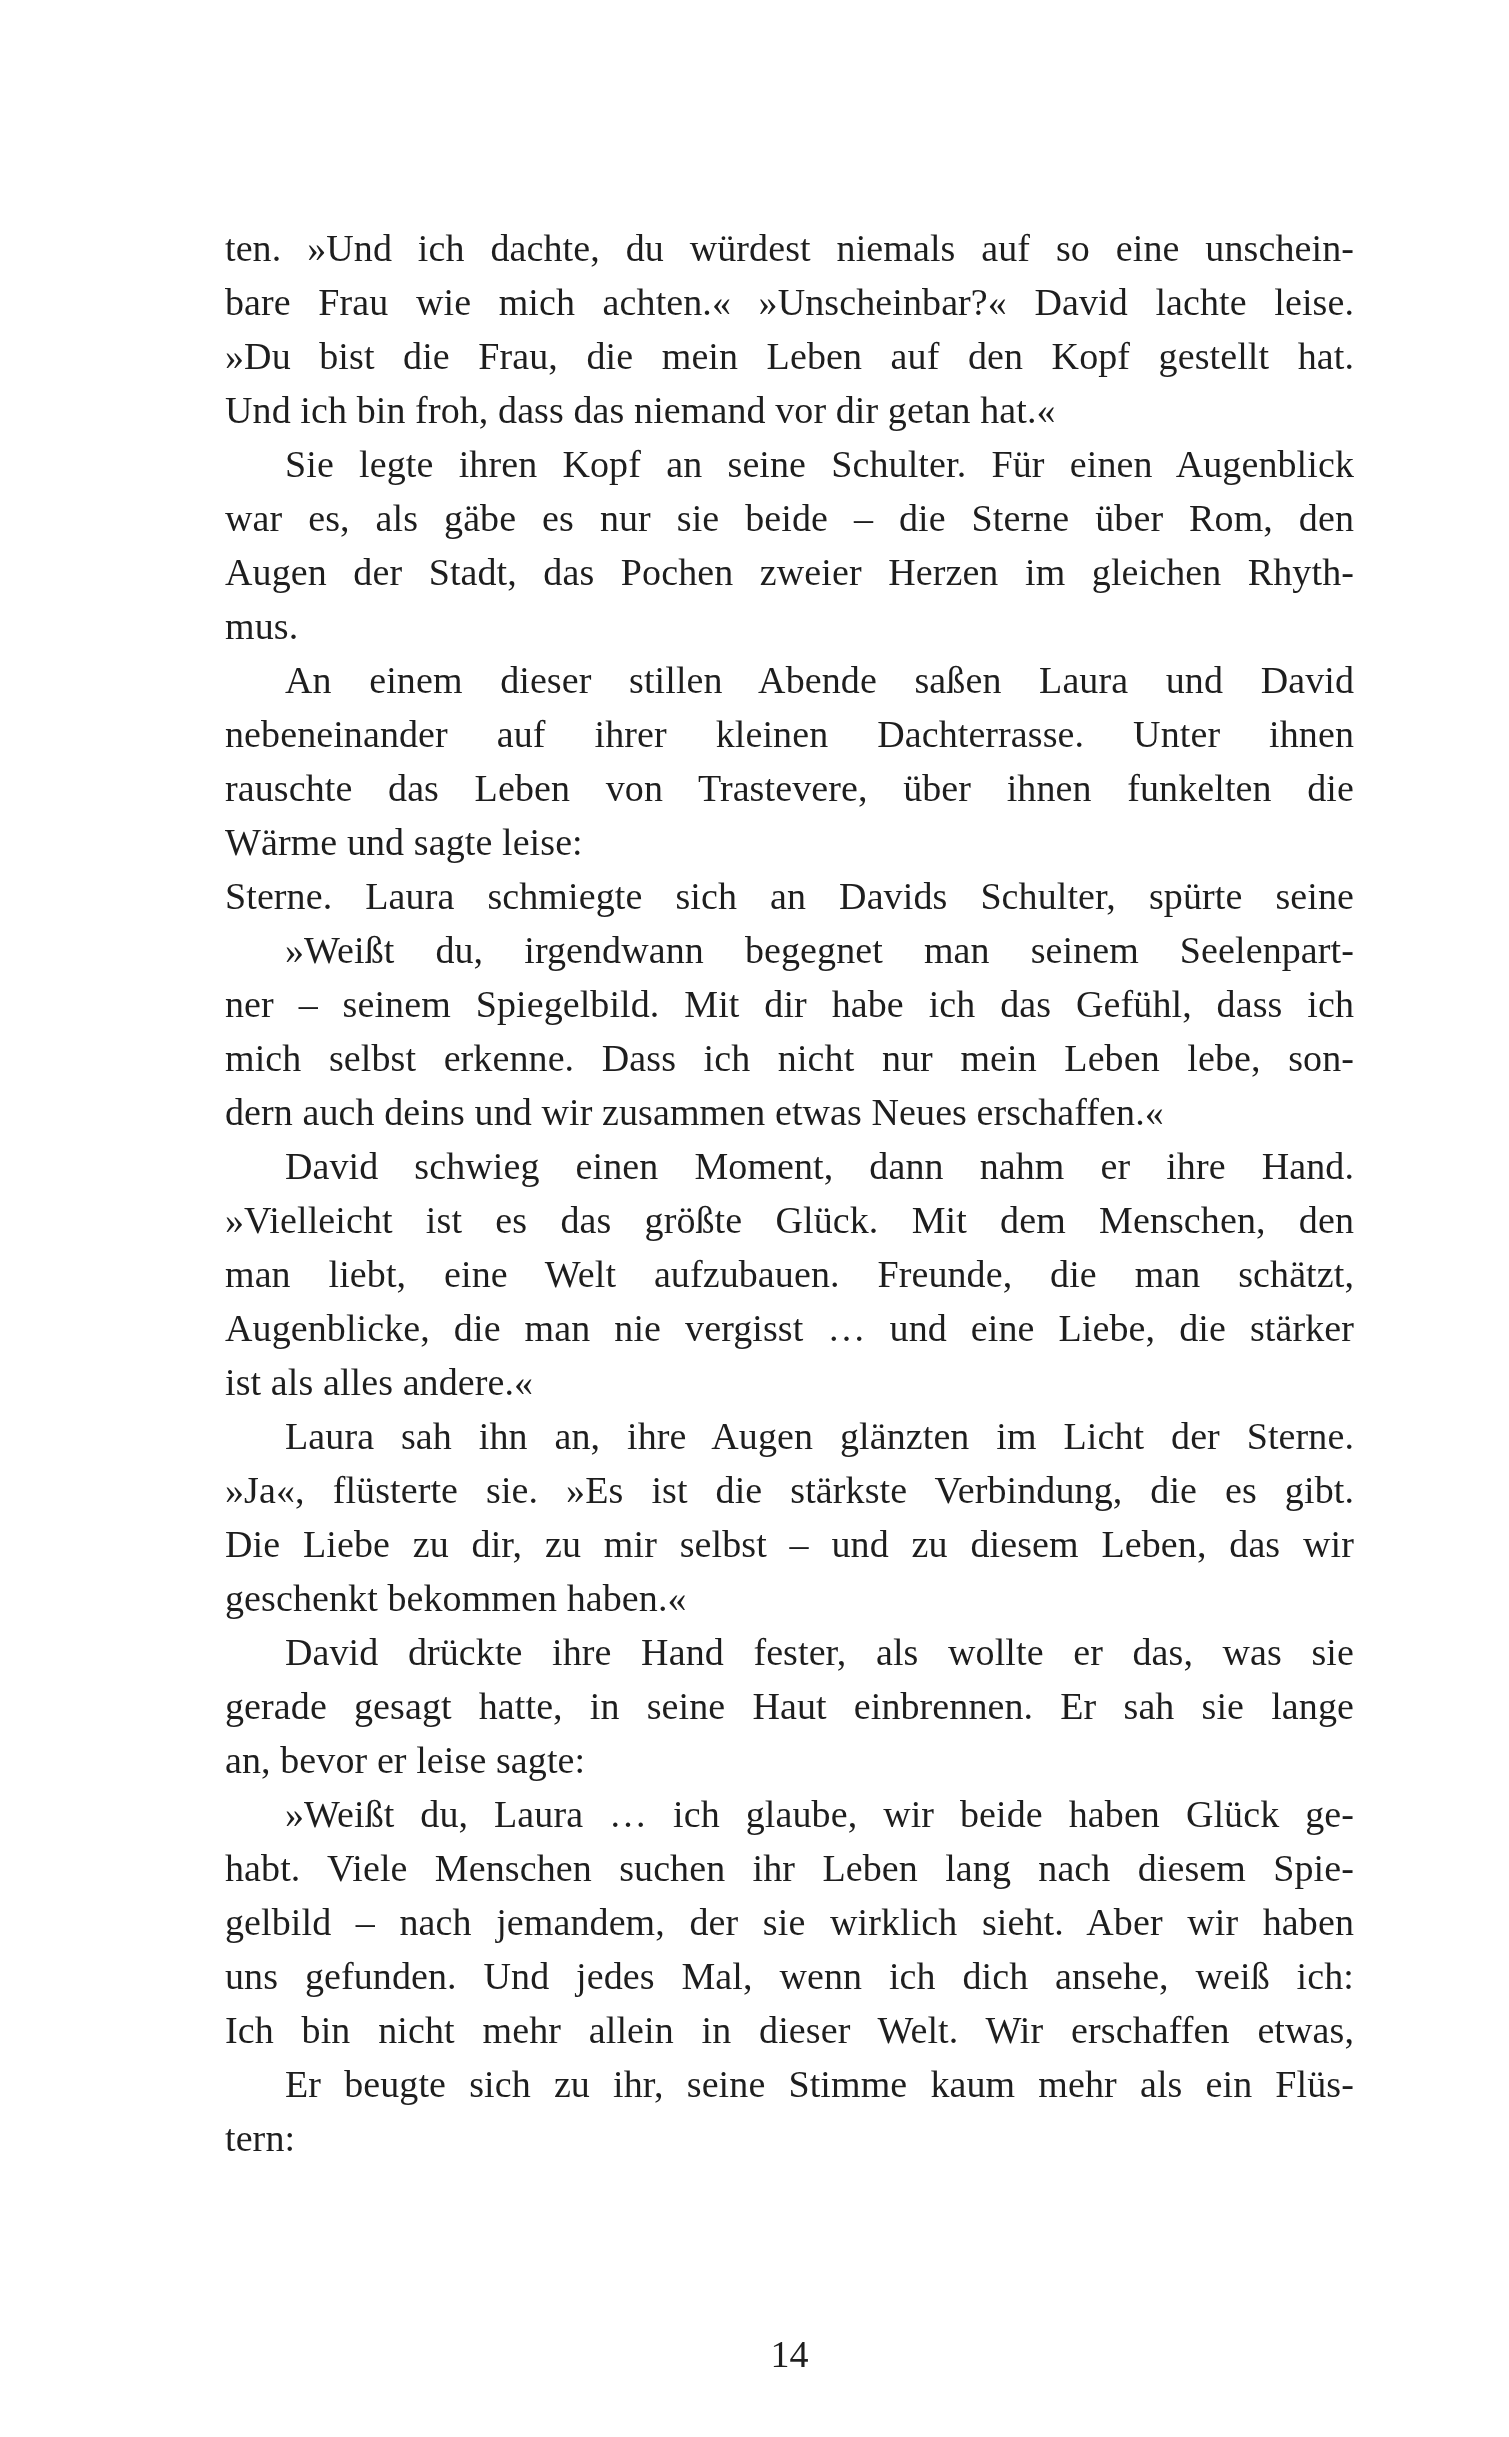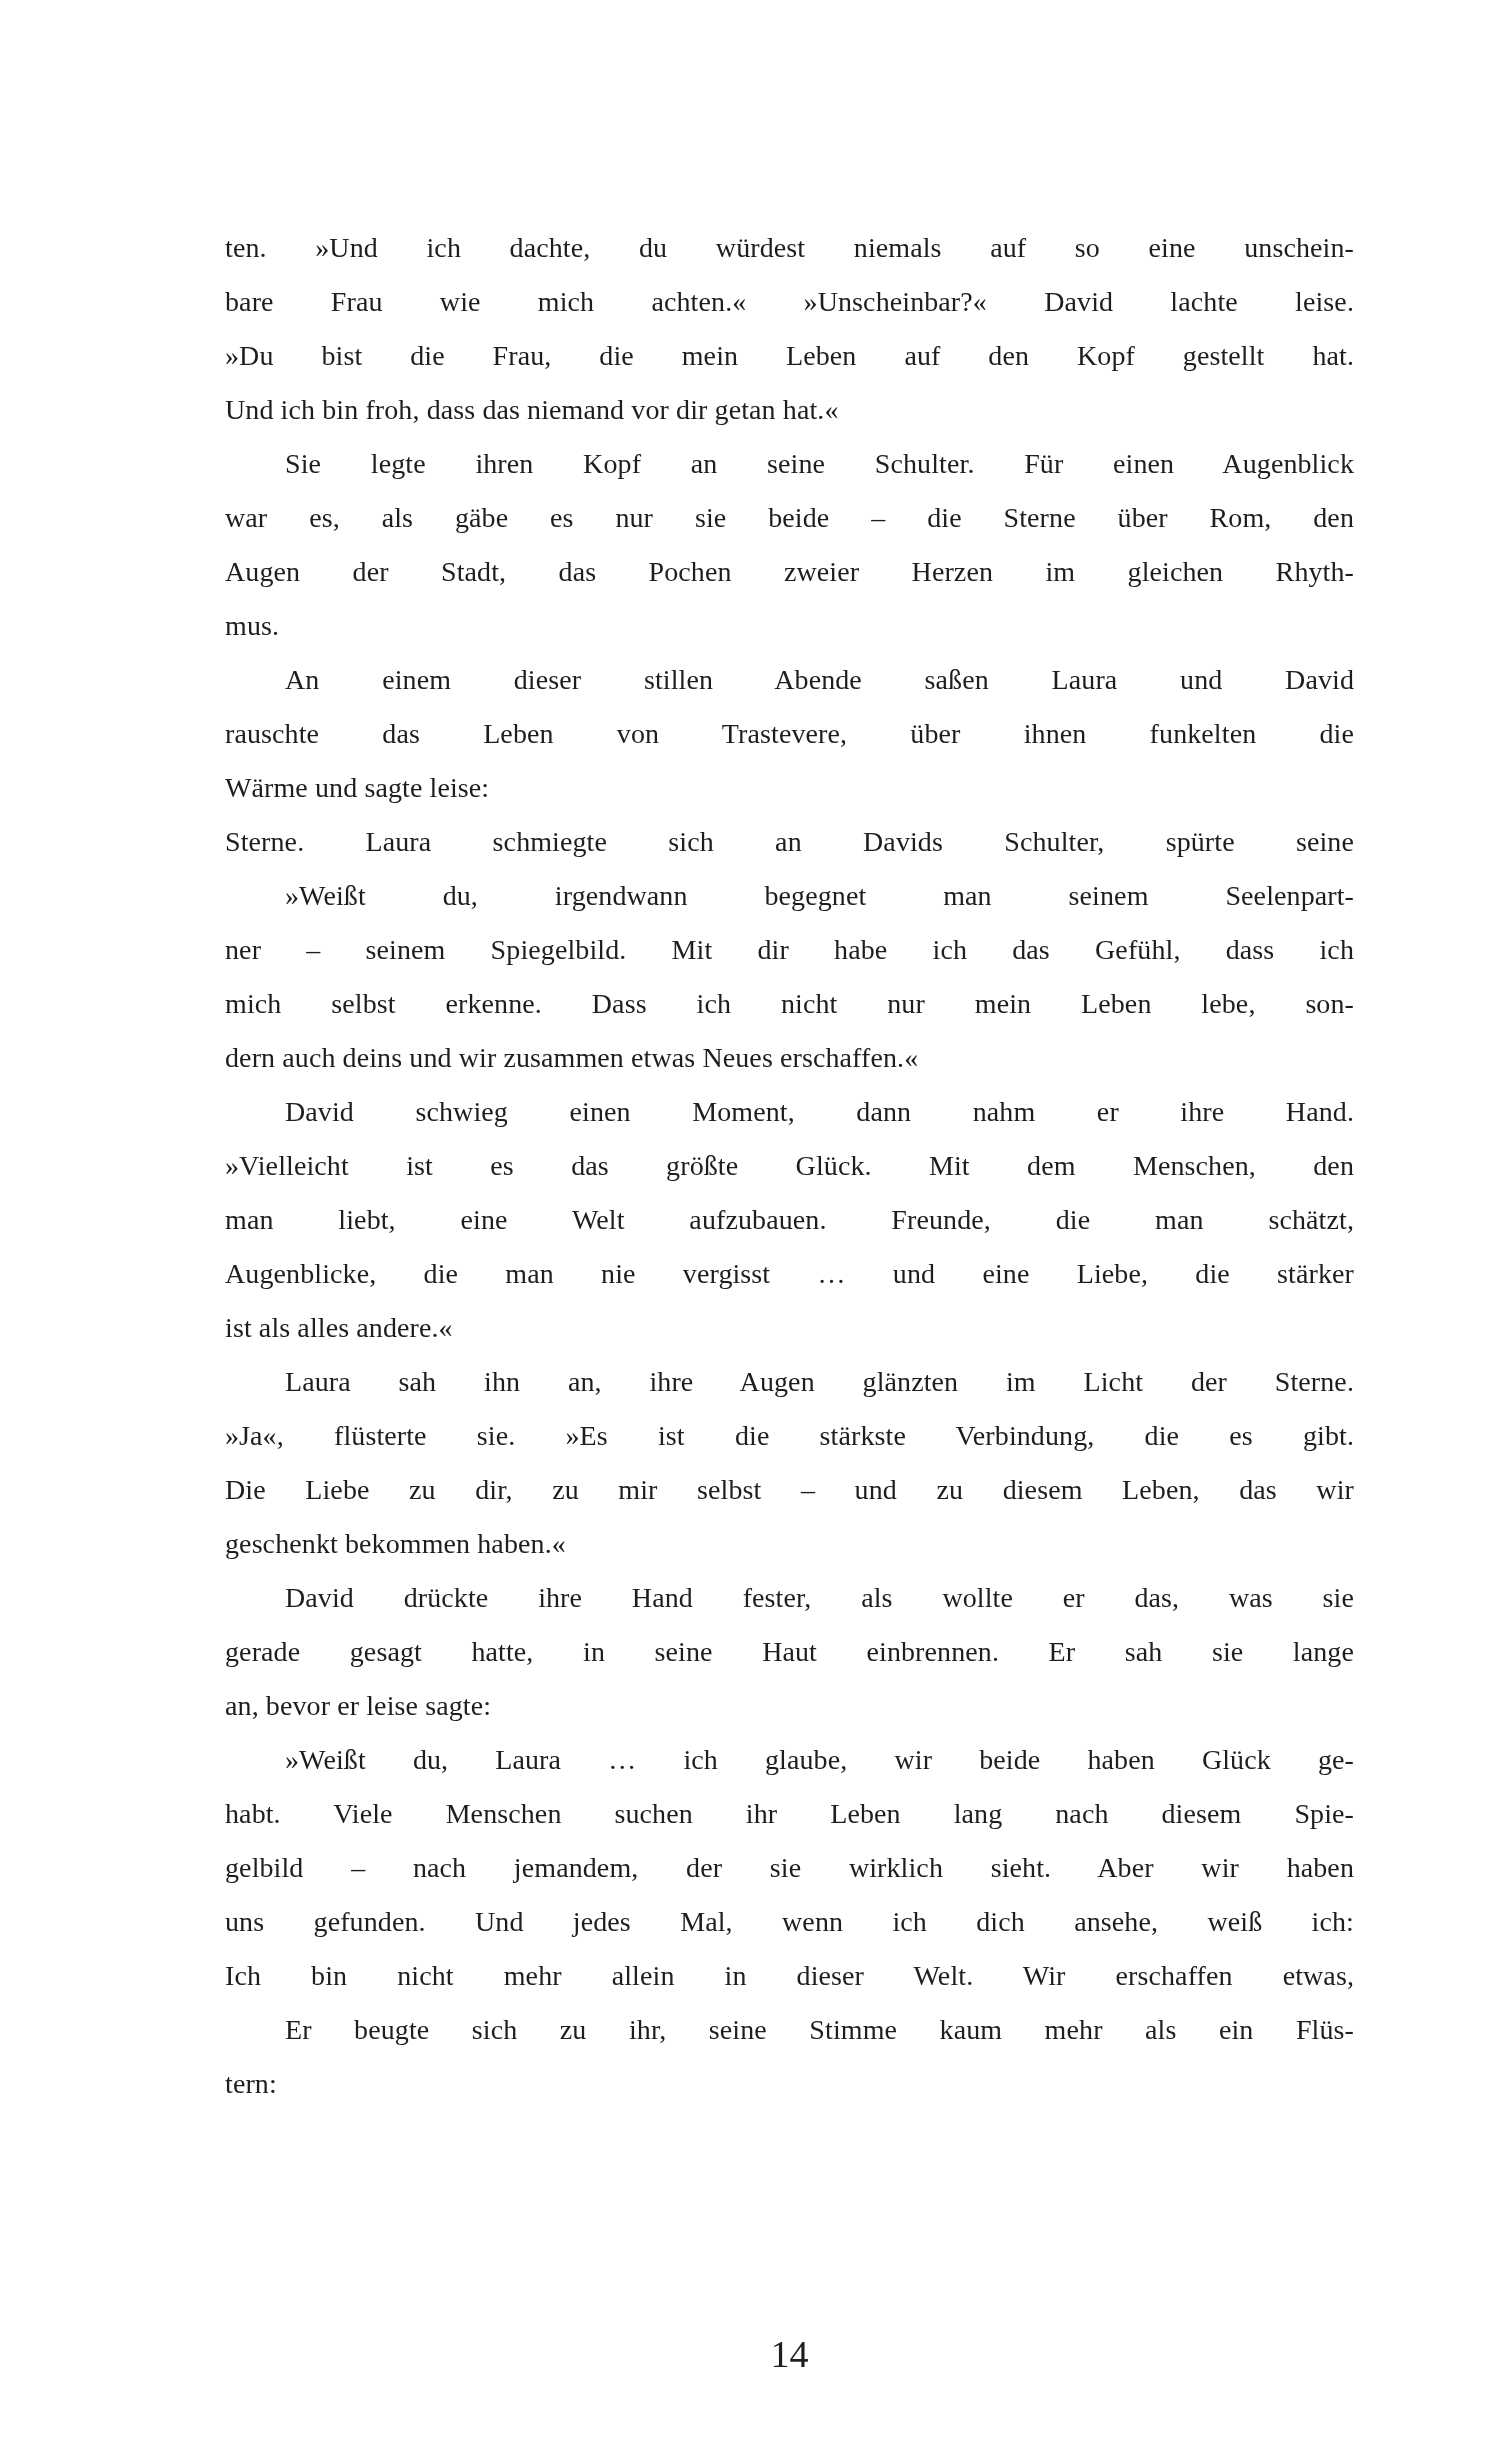--- a/index.html
+++ b/index.html
@@ -18,21 +18,21 @@
     width: 1510px;
     height: 2438px;
     background: #ffffff;
   }
   .text-block {
     position: absolute;
     left: 225px;
     top: 221px;
     width: 1129px;
     font-family: "Liberation Serif", "DejaVu Serif", serif;
-    font-size: 28px;
+    font-size: 38px;
     line-height: 54px;
     color: #1e1e1e;
     letter-spacing: 0.1px;
   }
   .paragraph {
     margin: 0;
     padding: 0;
   }
   .paragraph.indent .line:first-child {
     text-indent: 60px;
@@ -70,20 +70,21 @@
         <div class="line para-end">Und ich bin froh, dass das niemand vor dir getan hat.«</div>
       </div>
       <div class="paragraph indent">
         <div class="line">Sie legte ihren Kopf an seine Schulter. Für einen Augenblick</div>
         <div class="line">war es, als gäbe es nur sie beide – die Sterne über Rom, den</div>
         <div class="line">Augen der Stadt, das Pochen zweier Herzen im gleichen Rhyth-</div>
         <div class="line para-end">mus.</div>
       </div>
       <div class="paragraph indent">
         <div class="line">An einem dieser stillen Abende saßen Laura und David</div>
+        <div class="line">nebeneinander auf ihrer kleinen Dachterrasse. Unter ihnen</div>
         <div class="line">rauschte das Leben von Trastevere, über ihnen funkelten die</div>
         <div class="line para-end">Wärme und sagte leise:</div>
         <div class="line">Sterne. Laura schmiegte sich an Davids Schulter, spürte seine</div>
       </div>
       <div class="paragraph indent">
         <div class="line">»Weißt du, irgendwann begegnet man seinem Seelenpart-</div>
         <div class="line">ner – seinem Spiegelbild. Mit dir habe ich das Gefühl, dass ich</div>
         <div class="line">mich selbst erkenne. Dass ich nicht nur mein Leben lebe, son-</div>
         <div class="line para-end">dern auch deins und wir zusammen etwas Neues erschaffen.«</div>
       </div>

